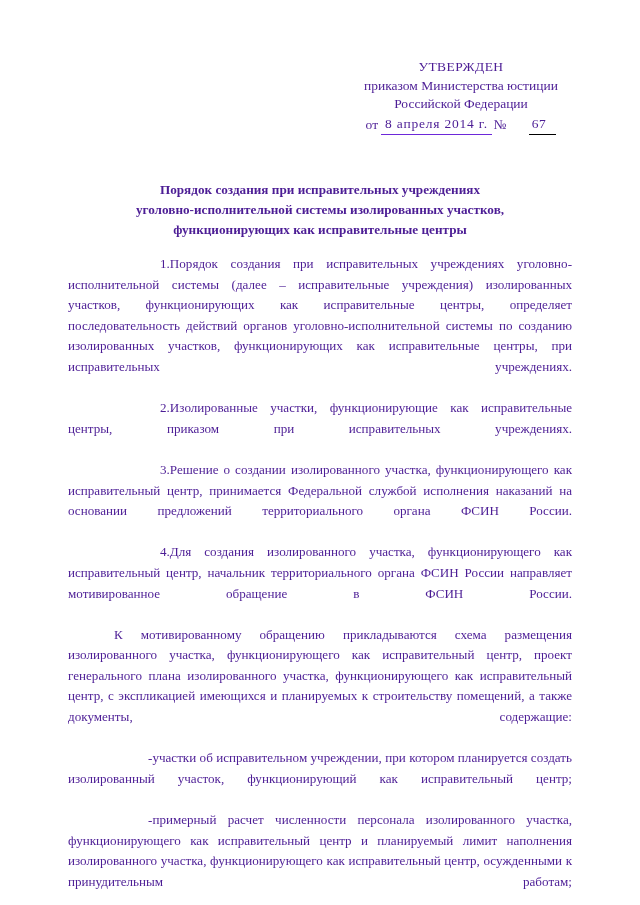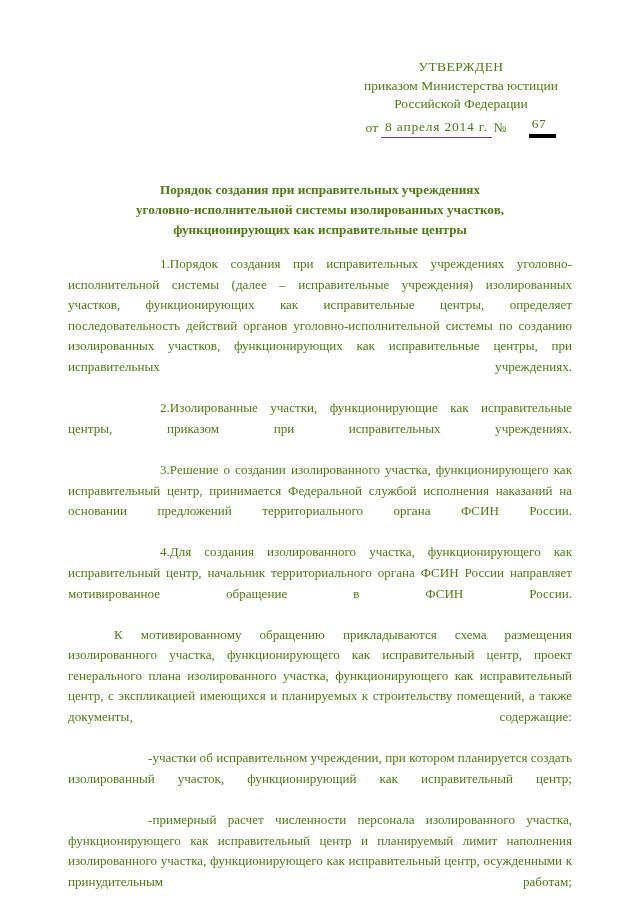--- a/index.html
+++ b/index.html
@@ -6,21 +6,21 @@
     margin: 0;
     padding: 0;
     background: #ffffff;
   }
   .page {
     position: relative;
     width: 640px;
     height: 905px;
     background: #ffffff;
     font-family: "Liberation Serif", "DejaVu Serif", serif;
-    color: #4d7c0f;
+    color: #4c1d95;
     overflow: hidden;
   }
 
   
   .approval {
     position: absolute;
     top: 58px;
     left: 330px;
     width: 262px;
     text-align: center;
@@ -46,21 +46,21 @@
   }
   .date-value {
     border-bottom: 1px solid #6d28d9;
     padding: 0 4px 1px 4px;
     letter-spacing: 0.8px;
   }
   .no-sign {
     padding: 0 2px 1px 2px;
   }
   .no-value {
-    border-bottom: 4px solid #000000;
+    border-bottom: 1px solid #000000;
     padding: 0 10px 1px 3px;
     letter-spacing: 0.6px;
     margin-left: 20px;
   }
 
   
   .doc-title {
     position: absolute;
     top: 180px;
     left: 88px;

